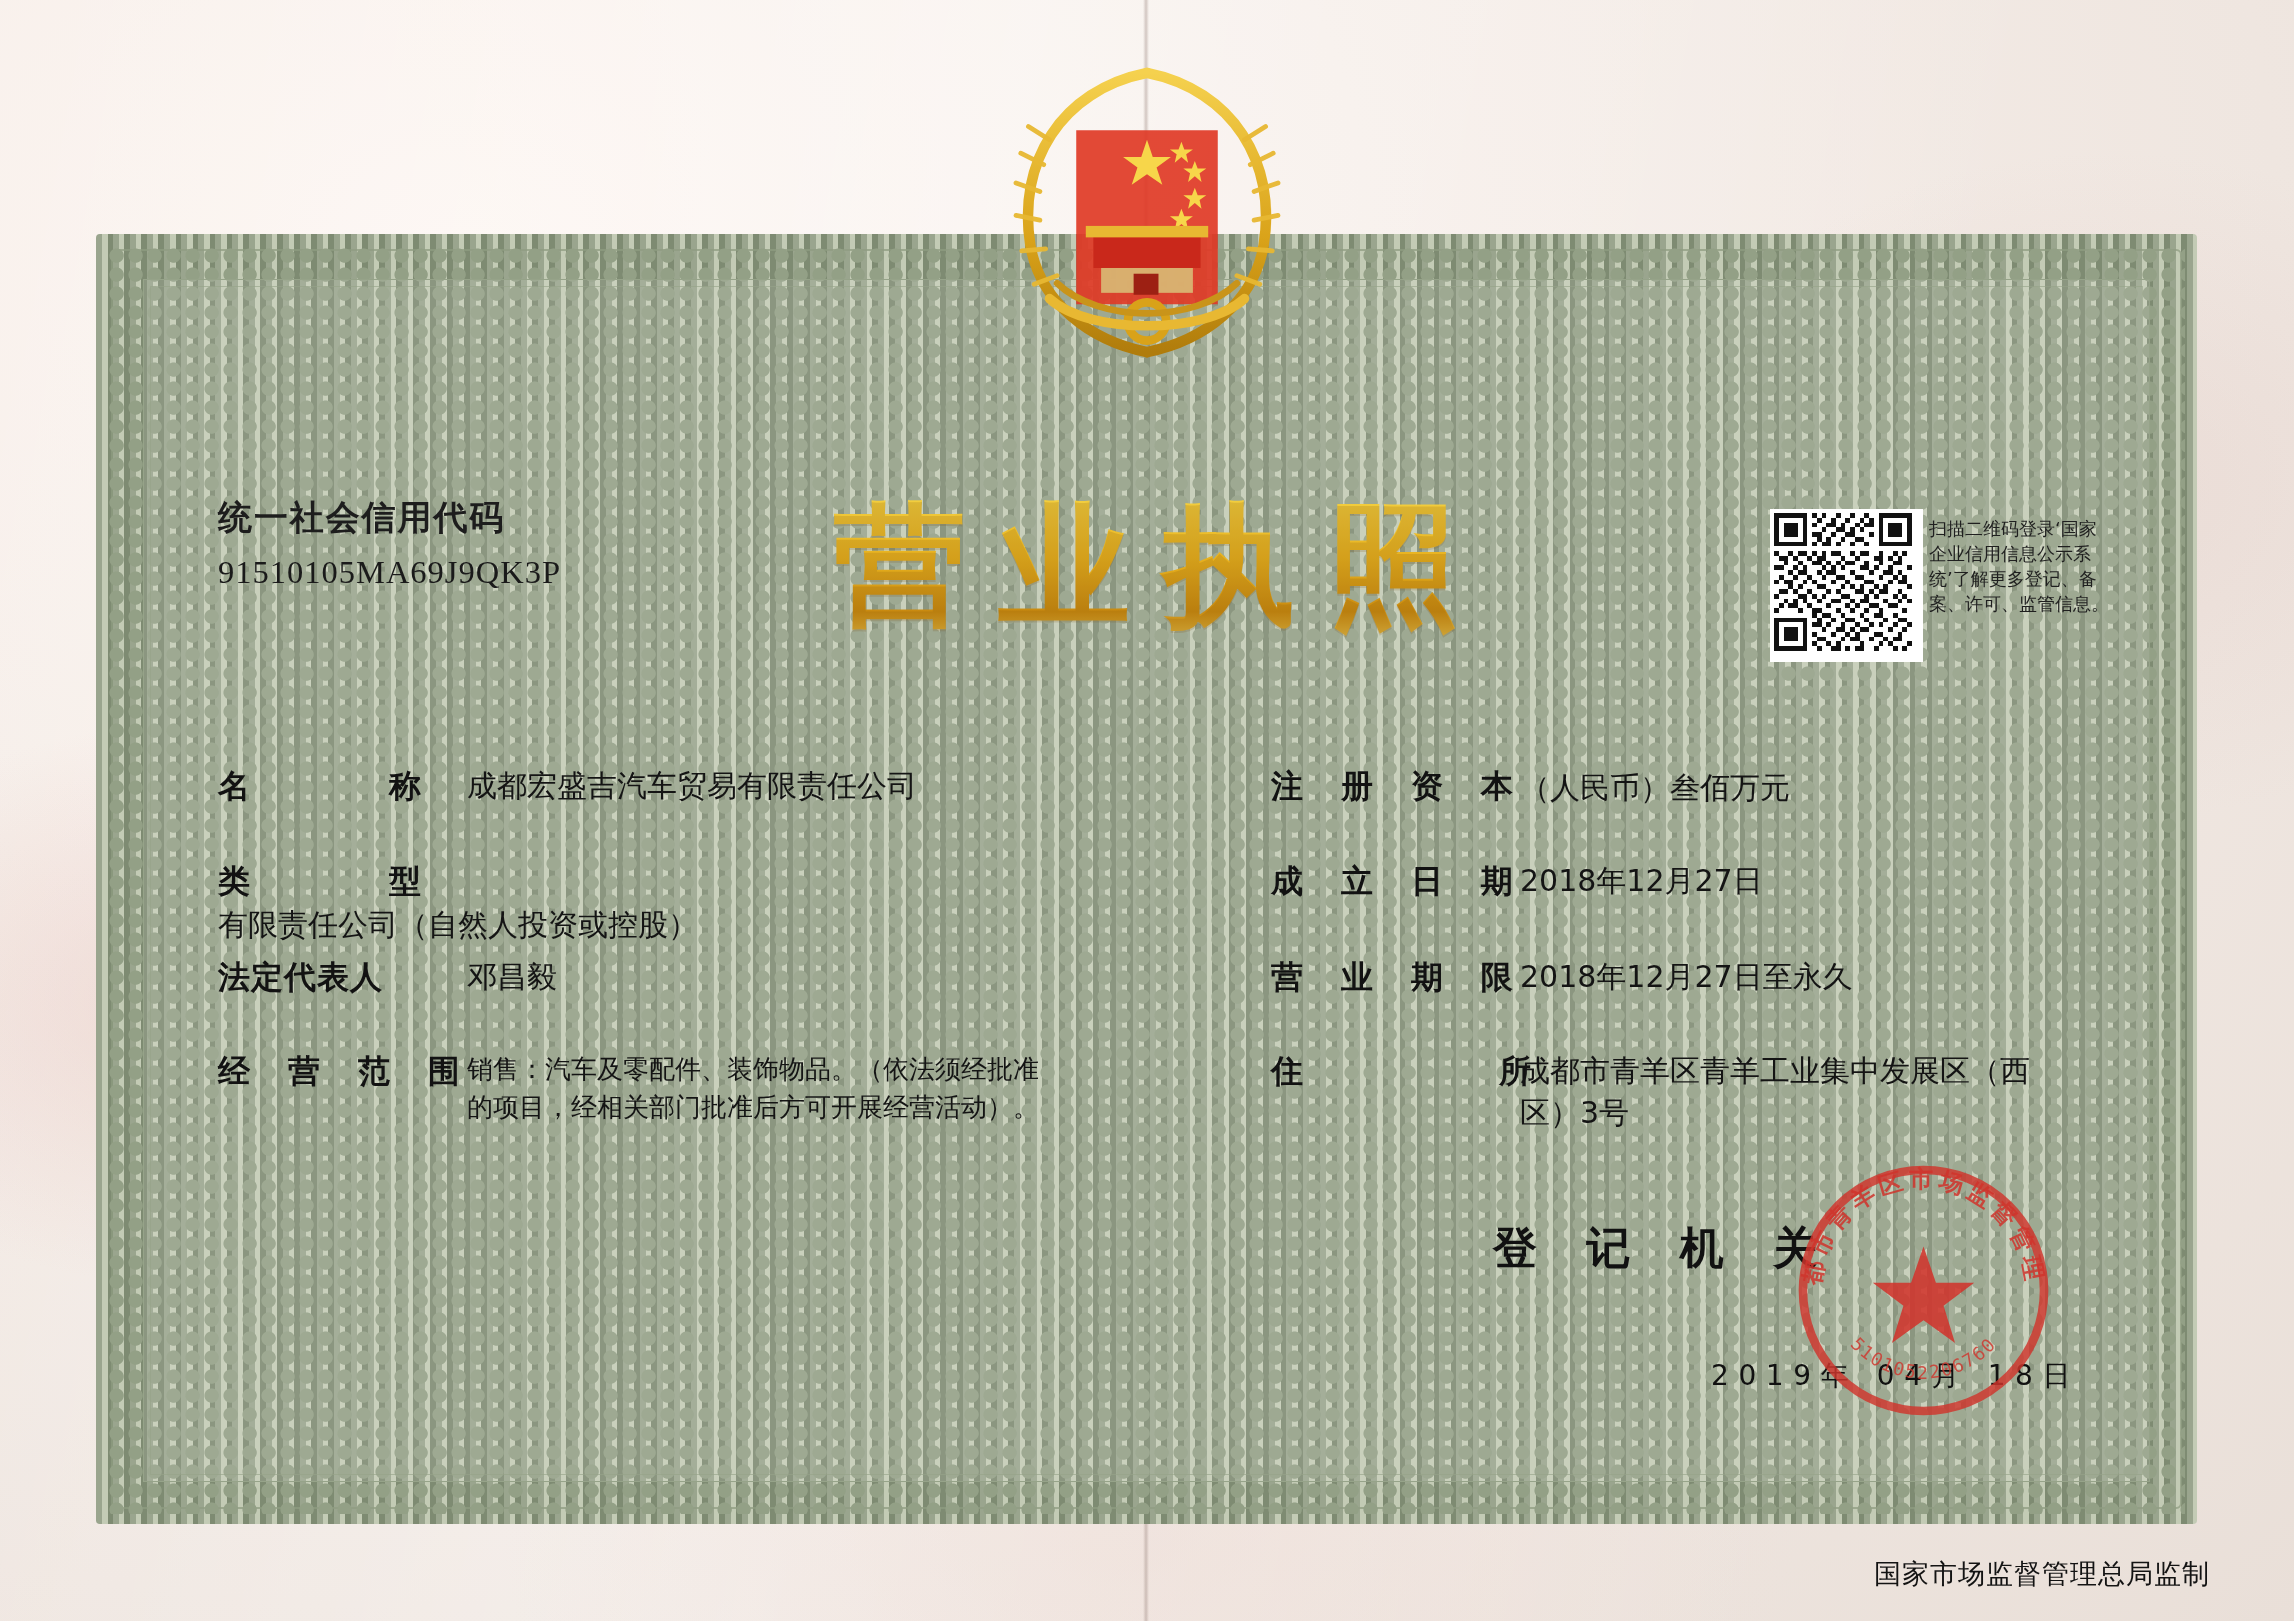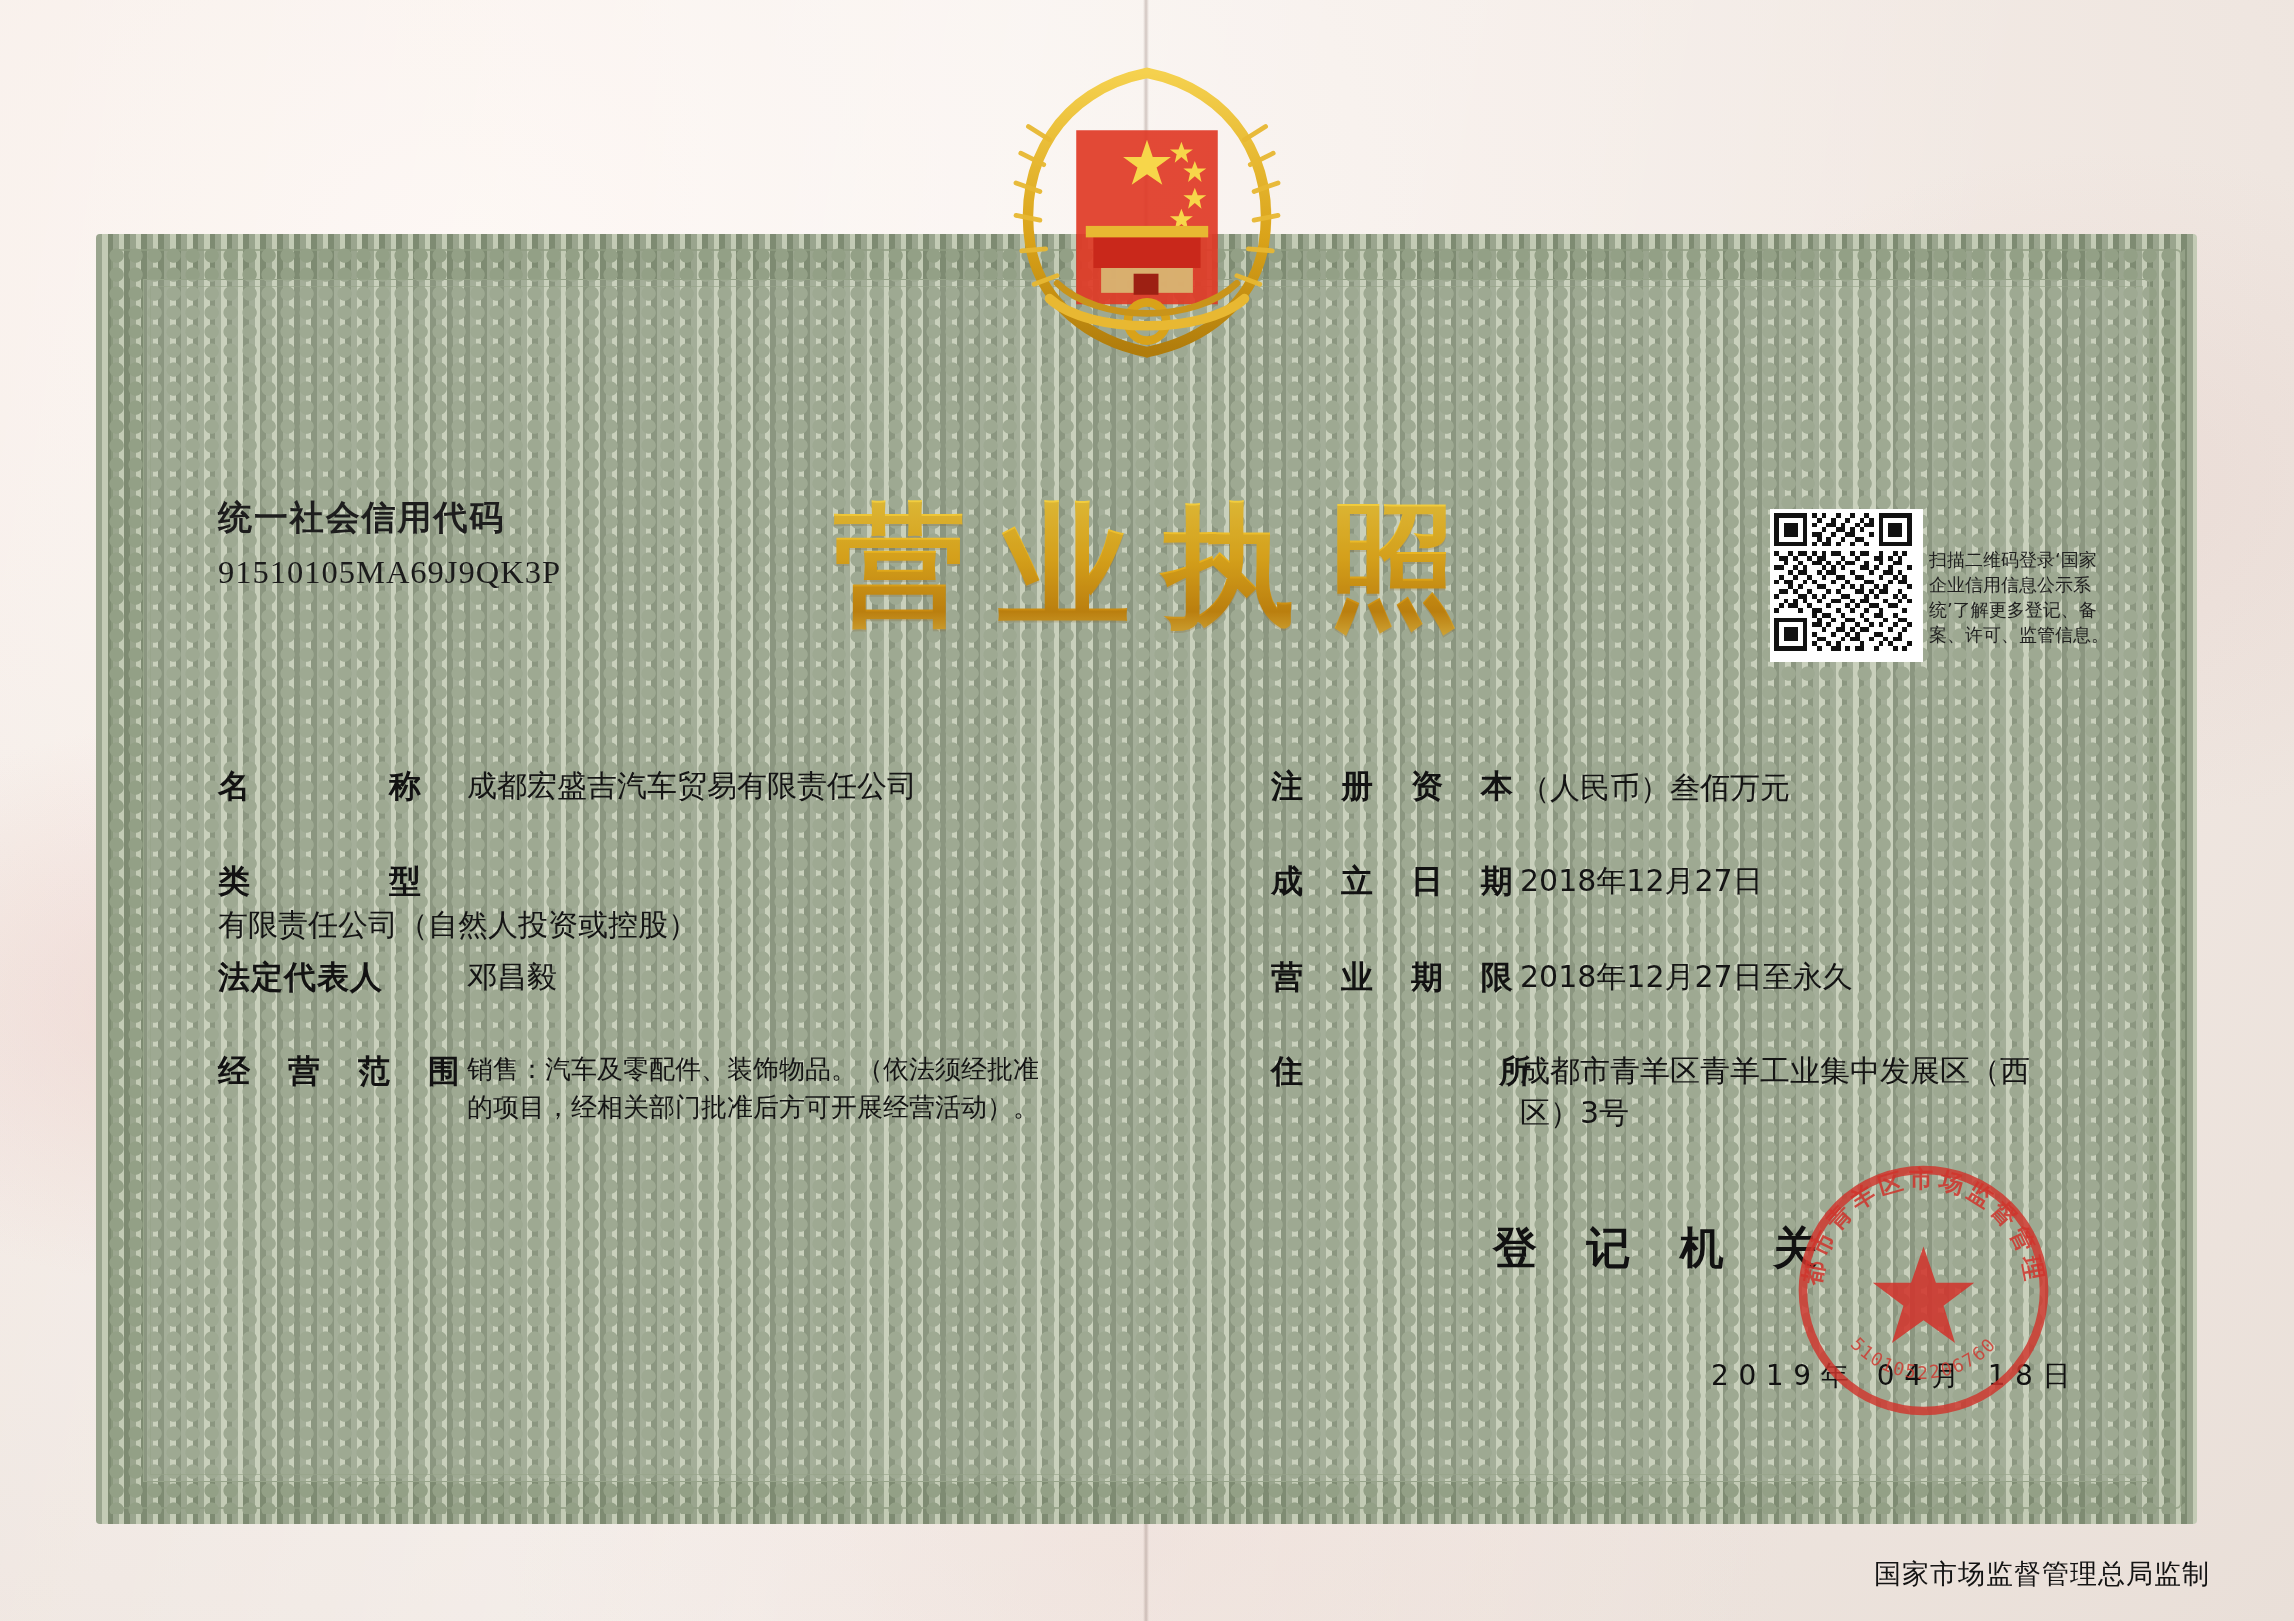--- a/index.html
+++ b/index.html
@@ -193,21 +193,20 @@
   }
   .qr-note {
     position: absolute;
     left: 1929px;
     top: 516px;
     width: 182px;
     font-family: "DejaVu Sans", "Liberation Sans", sans-serif;
     font-size: 18px;
     line-height: 25px;
     color: #1f1f1f;
-    margin-top: 31px;
   }
 
   
   .field {
     position: absolute;
     display: flex;
     align-items: flex-start;
   }
   .f-label {
     font-family: "DejaVu Sans", "Liberation Sans", sans-serif;

